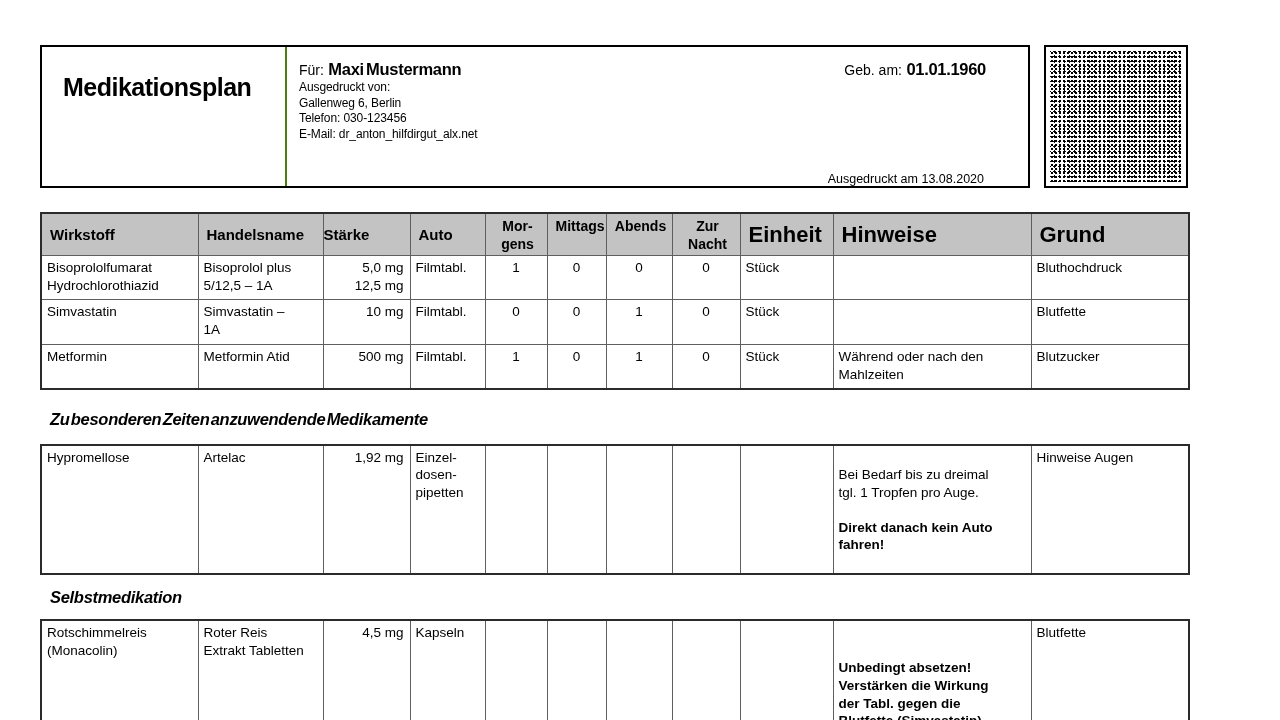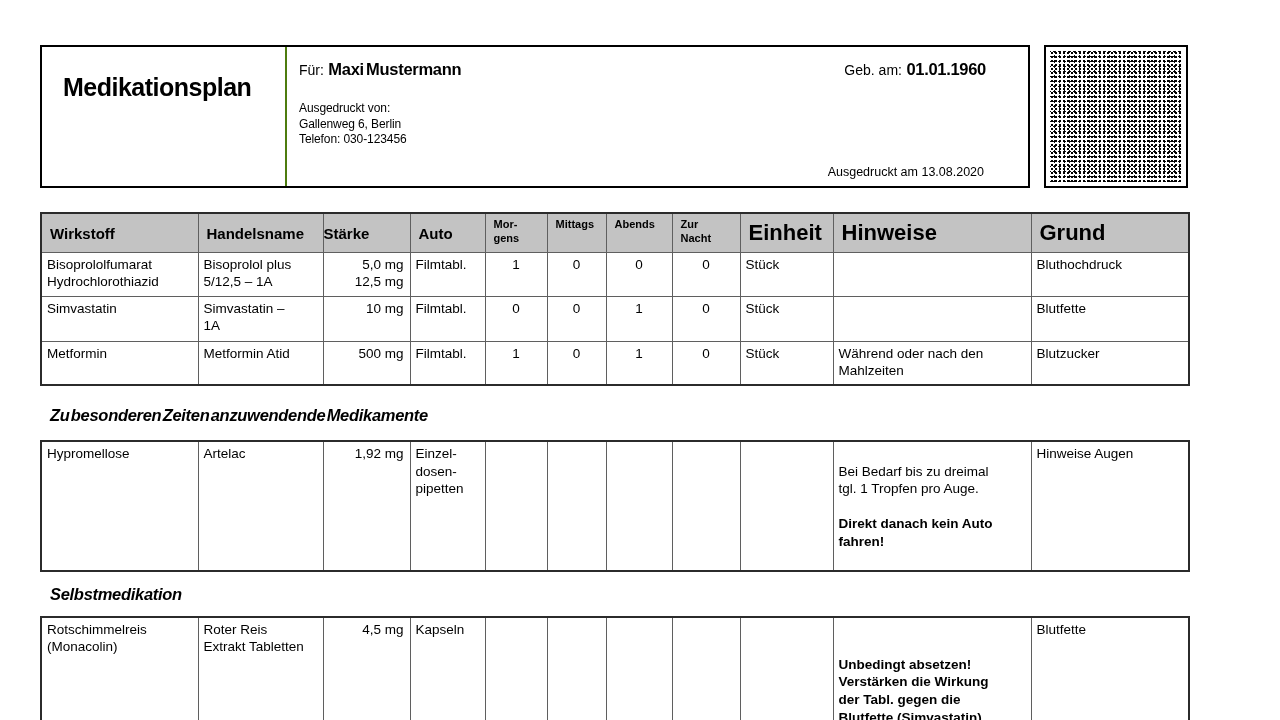--- a/index.html
+++ b/index.html
@@ -24,22 +24,22 @@
     padding: 26px 0 0 21px;
   }
   .doc-title {
     font-size: 25px; font-weight: bold;
     letter-spacing: -0.5px;
   }
   .info-cell { flex: 1; position: relative; padding: 13px 42px 20px 12px; }
   .info-top { display: flex; justify-content: space-between; align-items: baseline; }
   .for-label, .birth-label { font-size: 14px; }
   .patient-name, .birth-date { font-size: 16.5px; font-weight: bold; letter-spacing: -0.3px; word-spacing: -2px; }
-  .printed-block { margin-top: 22px; font-size: 12px; line-height: 15.6px; letter-spacing: -0.1px; }
-  .printed-on { position: absolute; right: 44px; bottom: 7px; font-size: 12.5px; }
+  .printed-block { margin-top: 1px; font-size: 12px; line-height: 15.6px; letter-spacing: -0.1px; }
+  .printed-on { position: absolute; right: 44px; bottom: 0; font-size: 12.5px; }
 
   .barcode {
     width: 144px; height: 143px;
     border: 2px solid #000;
     padding: 4px;
     background-color: #fff;
     background-image:
       radial-gradient(#000 32%, transparent 36%),
       radial-gradient(#000 28%, transparent 33%);
     background-size: 4px 4px, 5px 5px;
@@ -67,21 +67,21 @@
     font-weight: normal;
   }
   .med-table th {
     background: #c3c3c3;
     font-weight: bold;
     vertical-align: middle;
     padding-left: 8px;
   }
   th.h-lg { font-size: 15px; }
   th.h-xl { font-size: 22px; }
-  th.h-sm { font-size: 11px; vertical-align: top; padding-top: 4px; line-height: 1.25; }
+  th.h-sm { font-size: 14px; vertical-align: top; padding-top: 4px; line-height: 1.25; text-align: center; }
   th.pad-lg { padding-left: 0; }
   tr.head-row { height: 39px; }
   tr.h44 { height: 44px; }
   tr.h45 { height: 45px; }
   tr.h85 { height: 85px; }
   tr.h83 { height: 83px; }
   td.r { text-align: right; padding-right: 6px; }
   td.c { text-align: center; }
   .bold-note { font-weight: bold; }
 
@@ -112,20 +112,21 @@
           </div>
           <div>
             <span class="birth-label">Geb. am:</span>
             <span class="birth-date">01.01.1960</span>
           </div>
         </div>
         <div class="printed-block">
           <div>Ausgedruckt von:</div>
           <div>Gallenweg 6, Berlin</div>
           <div>Telefon: 030-123456</div>
+          <div>E-Mail: dr_anton_hilfdirgut_alx.net</div>
         </div>
         <div class="printed-on">Ausgedruckt am 13.08.2020</div>
       </div>
     </div>
     <div class="barcode"></div>
   </div>
 
   <table class="med-table main">
     <colgroup>
       <col style="width:157px">

